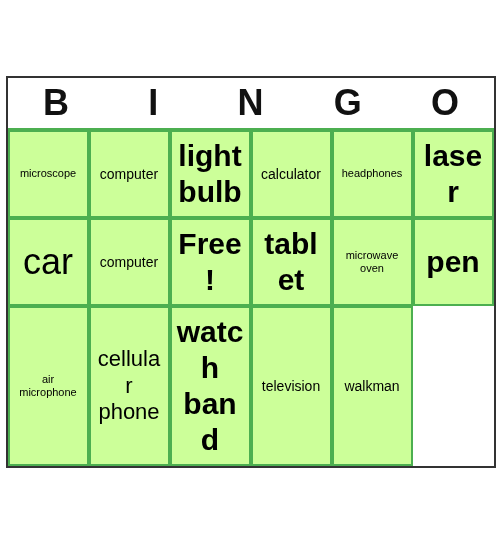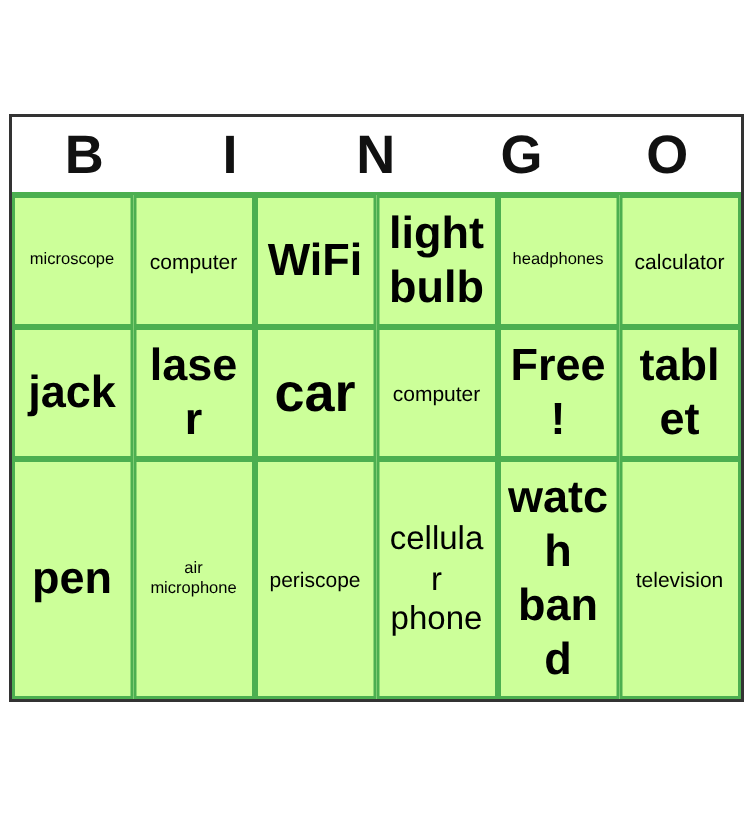--- a/index.html
+++ b/index.html
@@ -57,21 +57,21 @@
     .text-large {
       font-size: 22px;
       font-weight: normal;
     }
     .text-xlarge {
       font-size: 30px;
       font-weight: bold;
     }
     .text-xxlarge {
       font-size: 36px;
-      font-weight: bold;
+      font-weight: normal;
     }
   </style>
 </head>
 <body>
 
 <div class="bingo-card">
   <div class="bingo-header">
   <div class="bingo-header-cell">B</div>
       <div class="bingo-header-cell">I</div>
       <div class="bingo-header-cell">N</div>
@@ -79,61 +79,58 @@
       <div class="bingo-header-cell">O</div>
     </div>
   <div class="bingo-grid">
   <div class="bingo-cell">
         <span class="text-small">microscope</span>
       </div>
       <div class="bingo-cell">
         <span class="text-medium">computer</span>
       </div>
       <div class="bingo-cell">
-        <span class="text-xlarge">WiFi</span>
-      </div>
-      <div class="bingo-cell">
         <span class="text-xlarge">light bulb</span>
-      </div>
-      <div class="bingo-cell">
-        <span class="text-small">headphones</span>
       </div>
       <div class="bingo-cell">
         <span class="text-medium">calculator</span>
       </div>
       <div class="bingo-cell">
-        <span class="text-xlarge">jack</span>
+        <span class="text-small">headphones</span>
       </div>
       <div class="bingo-cell">
         <span class="text-xlarge">laser</span>
       </div>
       <div class="bingo-cell">
         <span class="text-xxlarge">car</span>
       </div>
       <div class="bingo-cell">
         <span class="text-medium">computer</span>
       </div>
       <div class="bingo-cell">
         <span class="text-xlarge">Free!</span>
       </div>
       <div class="bingo-cell">
         <span class="text-xlarge">tablet</span>
       </div>
       <div class="bingo-cell">
+        <span class="text-small">microwave oven</span>
+      </div>
+      <div class="bingo-cell">
         <span class="text-xlarge">pen</span>
       </div>
       <div class="bingo-cell">
         <span class="text-small">air microphone</span>
-      </div>
-      <div class="bingo-cell">
-        <span class="text-medium">periscope</span>
       </div>
       <div class="bingo-cell">
         <span class="text-large">cellular phone</span>
       </div>
       <div class="bingo-cell">
         <span class="text-xlarge">watch band</span>
       </div>
       <div class="bingo-cell">
         <span class="text-medium">television</span>
       </div>
+      <div class="bingo-cell">
+        <span class="text-medium">walkman</span>
+      </div>
     </div>
 </div>
 
 </body></html>

